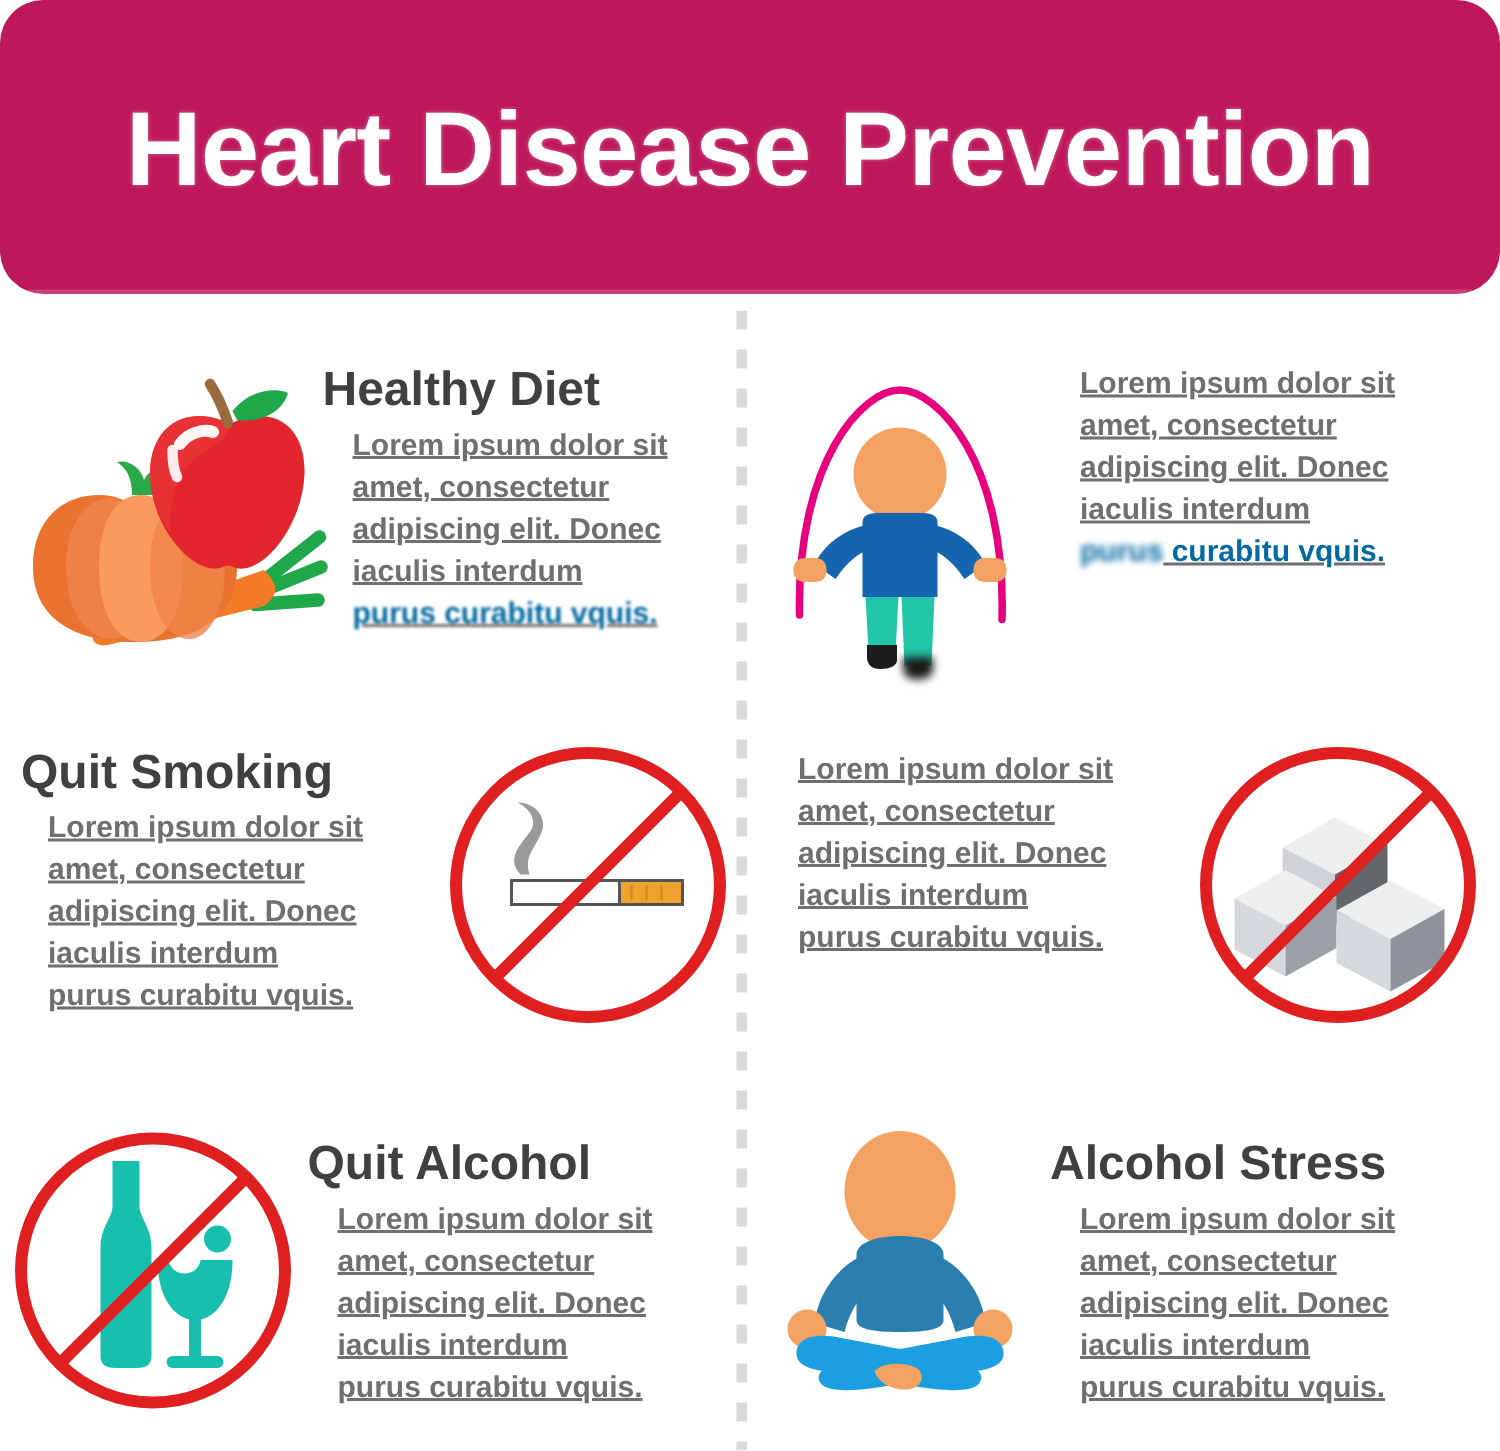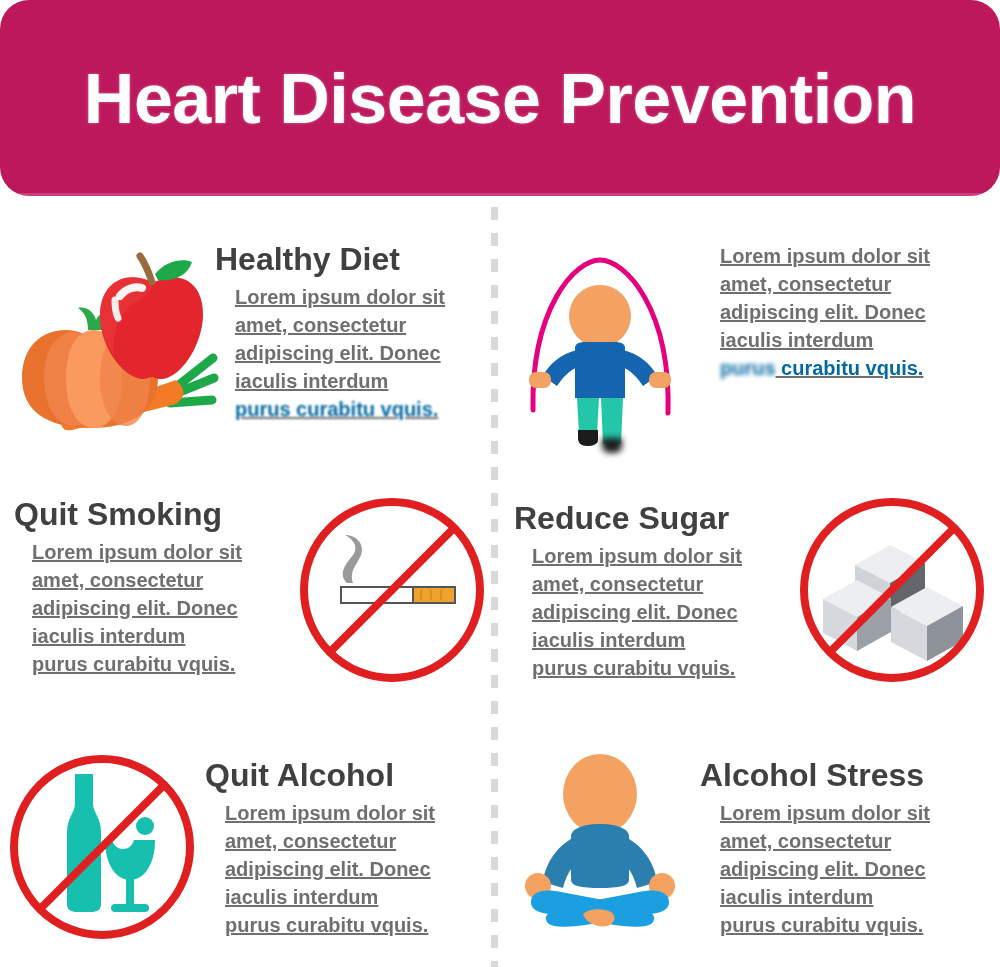--- a/index.html
+++ b/index.html
@@ -320,21 +320,20 @@
               <polygon points="96,112 132,131 132,166 96,147" fill="#d5d8dc"></polygon>
               <polygon points="132,131 168,111 168,146 132,166" fill="#8d9398"></polygon>
             </g>
 
             <circle cx="97" cy="95" r="88" fill="none" stroke="#e02020" stroke-width="8"></circle>
 
             <line x1="159" y1="33" x2="35" y2="157" stroke="#e02020" stroke-width="8" stroke-linecap="round"></line>
           </svg>
         </div>
         <div class="card-text">
-          <h2 class="card-title">Reduce Sugar</h2>
           <div class="card-body">
             <div>Lorem ipsum dolor sit</div>
             <div>amet, consectetur</div>
             <div>adipiscing elit. Donec</div>
             <div>iaculis interdum</div>
             <div>purus curabitu vquis.</div>
           </div>
         </div>
       </div>
     </div>

